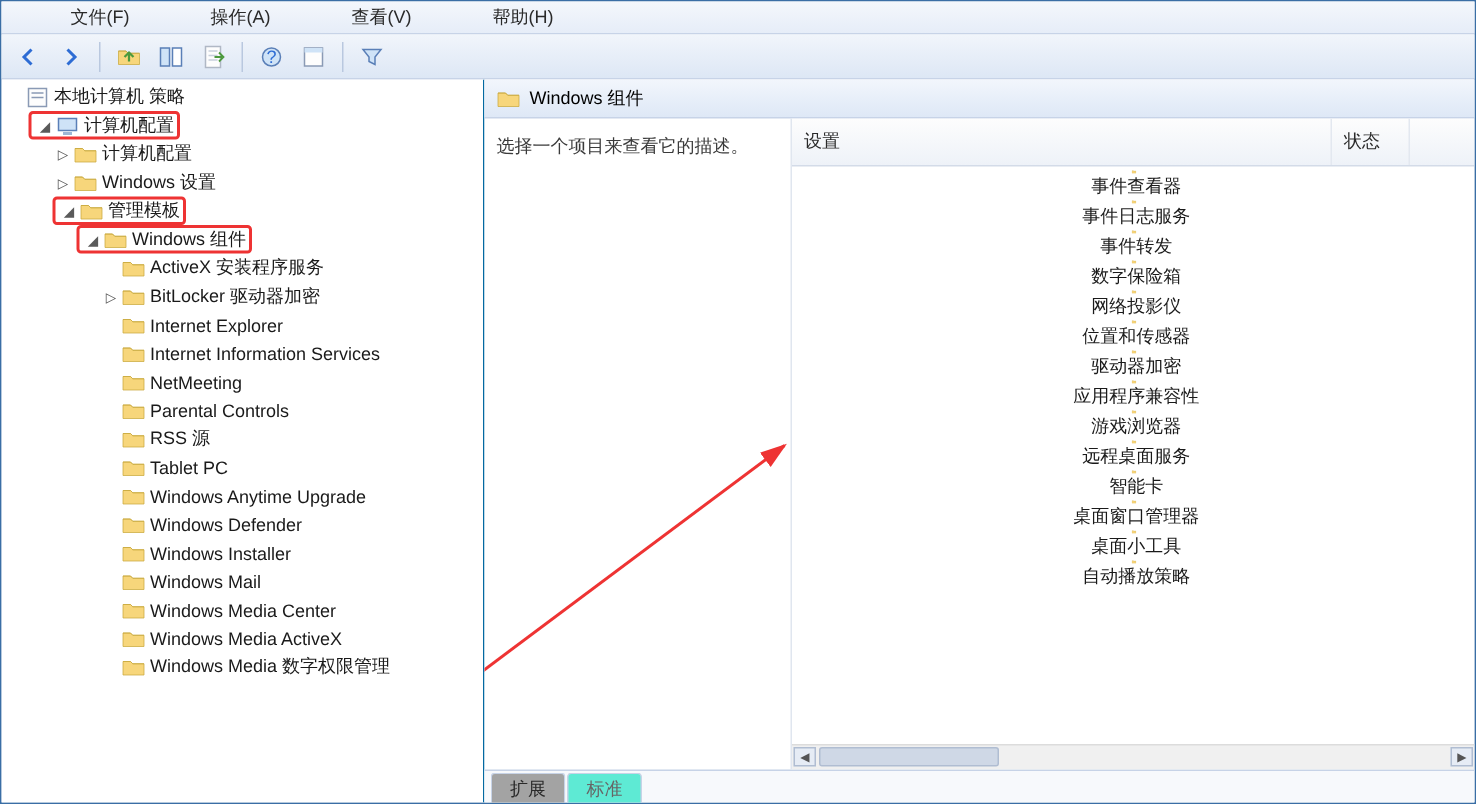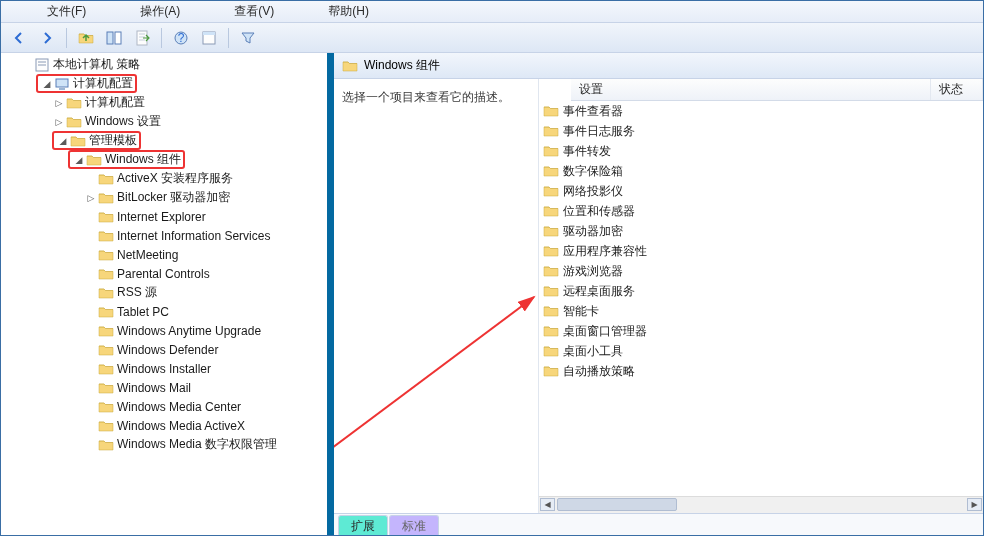--- a/index.html
+++ b/index.html
@@ -18,55 +18,55 @@
 .menubar { height: 22px; background: linear-gradient(#f4f7fc,#e6edf8); border-bottom:1px solid #c7d3e7; display:flex; align-items:center; padding:0 6px; gap:14px; }
 .menubar span { color:#2a2a2a; cursor:default;margin-left:40px; }
 
 .toolbar { height: 30px; background: linear-gradient(#f1f5fb,#dde7f5); border-bottom:1px solid #c7d3e7; display:flex; align-items:center; padding:0 6px; gap:4px; }
 .tbtn { width:24px; height:24px; display:flex; align-items:center; justify-content:center; border:1px solid transparent; border-radius:2px; cursor:pointer; }
 .tsep { width:1px; height:20px; background:#b9c8df; margin:0 3px; }
 
 .body { flex:1; display:flex; overflow:hidden; }
 
 
-.tree-panel { width:322px; border-right:7px solid #0369a1; background:#fff; overflow:auto; padding:2px 0 2px 2px;margin-left:17px; }
+.tree-panel { width:322px; border-right:1px solid #0369a1; background:#fff; overflow:auto; padding:2px 0 2px 2px; }
 .node { display:flex; align-items:center; height:19px; padding-left:2px; cursor:default; }
 .node .exp { width:14px; height:14px; display:flex; align-items:center; justify-content:center; color:#5a5a5a; font-size:9px; cursor:pointer; user-select:none; }
 .node .ico { width:16px; height:16px; margin-right:3px; flex-shrink:0; }
 .node .lbl { color:#1a1a1a; }
 .highlight { border:2px solid #e33; border-radius:3px; padding:0 2px; display:inline-flex; align-items:center; height:19px; }
 .indent-1 { padding-left: 0px; }
 .indent-2 { padding-left: 16px; }
 .indent-3 { padding-left: 32px; }
 .indent-4 { padding-left: 48px; }
 .indent-5 { padding-left: 64px; }
 
 
 .right-panel { flex:1; display:flex; flex-direction:column; background:#fff; }
 .rp-header { height:26px; background:linear-gradient(#f2f6fc,#dee8f6); border-bottom:1px solid #c7d3e7; display:flex; align-items:center; padding:0 8px; gap:6px; }
 .rp-body { flex:1; display:flex; position:relative; overflow:hidden; }
 .rp-desc { width:205px; padding:10px 8px; color:#3a3a3a; border-right:1px solid #e0e6ef; }
 .rp-list-wrap { flex:1; display:flex; flex-direction:column; position:relative; }
-.rp-cols { height:22px; background:linear-gradient(#fdfdfd,#eef2f8); border-bottom:1px solid #d3dbe8; display:flex; align-items:center;margin-left:32px; }
+.rp-cols { height:32px; background:linear-gradient(#fdfdfd,#eef2f8); border-bottom:1px solid #d3dbe8; display:flex; align-items:center; }
 .rp-col { padding:0 8px; border-right:1px solid #e3e8f0; height:100%; display:flex; align-items:center; color:#2a2a2a; }
 .rp-col.setting { flex:0 0 360px; }
 .rp-col.state { flex:0 0 52px; }
 .rp-list { flex:1; overflow:auto; padding:2px 0; }
-.rp-item { display:flex; height:20px; padding-left:4px; cursor:default; }
+.rp-item { display:flex; align-items:center; height:20px; padding-left:4px; cursor:default;flex-direction:column; }
 .rp-item .ico { width:16px; height:16px; margin-right:4px; }
 .rp-item .lbl { color:#1a1a1a; }
 .rp-scroll-h { height:17px; background:#f0f0f0; border-top:1px solid #dcdcdc; position:relative; }
 .rp-scroll-h .thumb { position:absolute; left:18px; top:1px; height:13px; width:120px; background:#cfd8e6; border:1px solid #b0bdd2; border-radius:2px; }
 .rp-scroll-h .arr { position:absolute; top:1px; width:15px; height:13px; background:#e6ecf5; border:1px solid #b0bdd2; display:flex; align-items:center; justify-content:center; font-size:8px; color:#555; }
 .rp-scroll-h .arr.l { left:1px; }
 .rp-scroll-h .arr.r { right:1px; }
 
 .rp-tabs { height:22px; display:flex; align-items:flex-end; padding-left:4px; border-top:1px solid #c7d3e7; background:#f7f9fc; gap:1px; }
-.rp-tab { padding:2px 12px 1px; border:1px solid #c7d3e7; border-bottom:none; border-radius:3px 3px 0 0; background:#5eead4; color:#2a2a2a; cursor:pointer; font-size:12px; position:relative; top:1px; }
-.rp-tab.inactive { background:#c4b5fd; color:#666; }
+.rp-tab { padding:2px 12px 1px; border:1px solid #c7d3e7; border-bottom:none; border-radius:3px 3px 0 0; background:#a3a3a3; color:#2a2a2a; cursor:pointer; font-size:12px; position:relative; top:1px; }
+.rp-tab.inactive { background:#5eead4; color:#666; }
 
 
 .arrow-svg { position:absolute; pointer-events:none; }
 
 
 .folder-icon { fill:#f7d67b; stroke:#caa93e; stroke-width:0.5; }
 </style>
 </head>
 <body>
 

